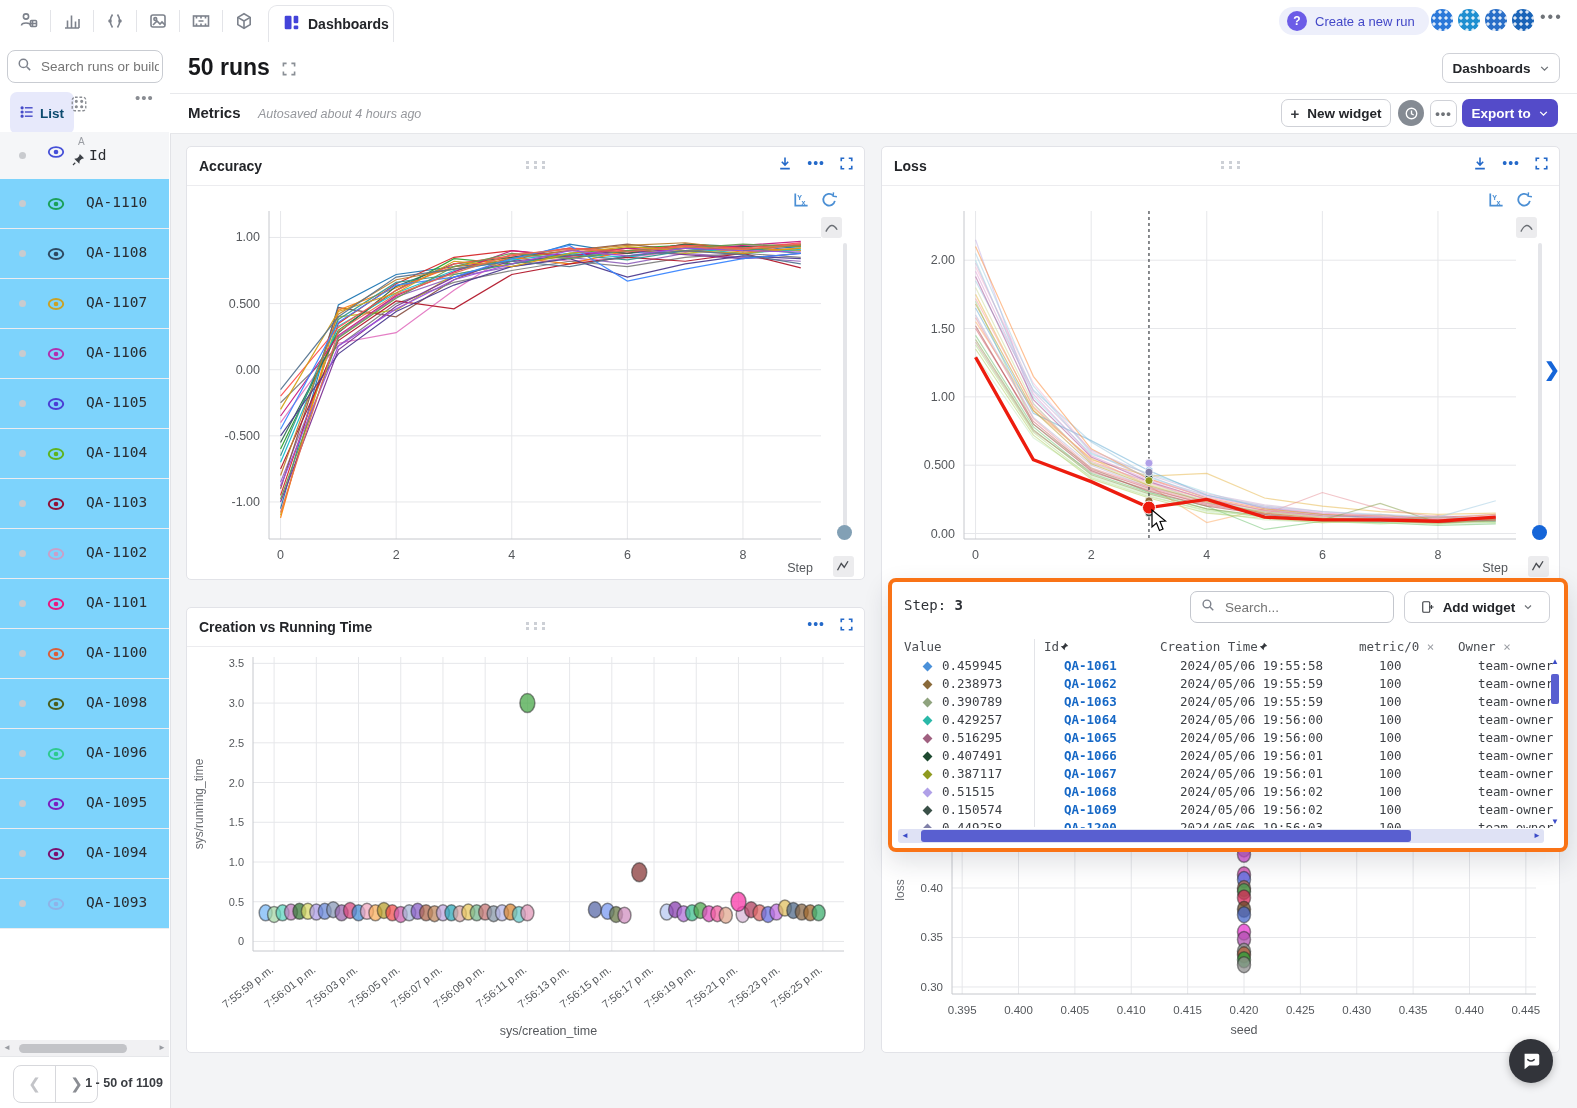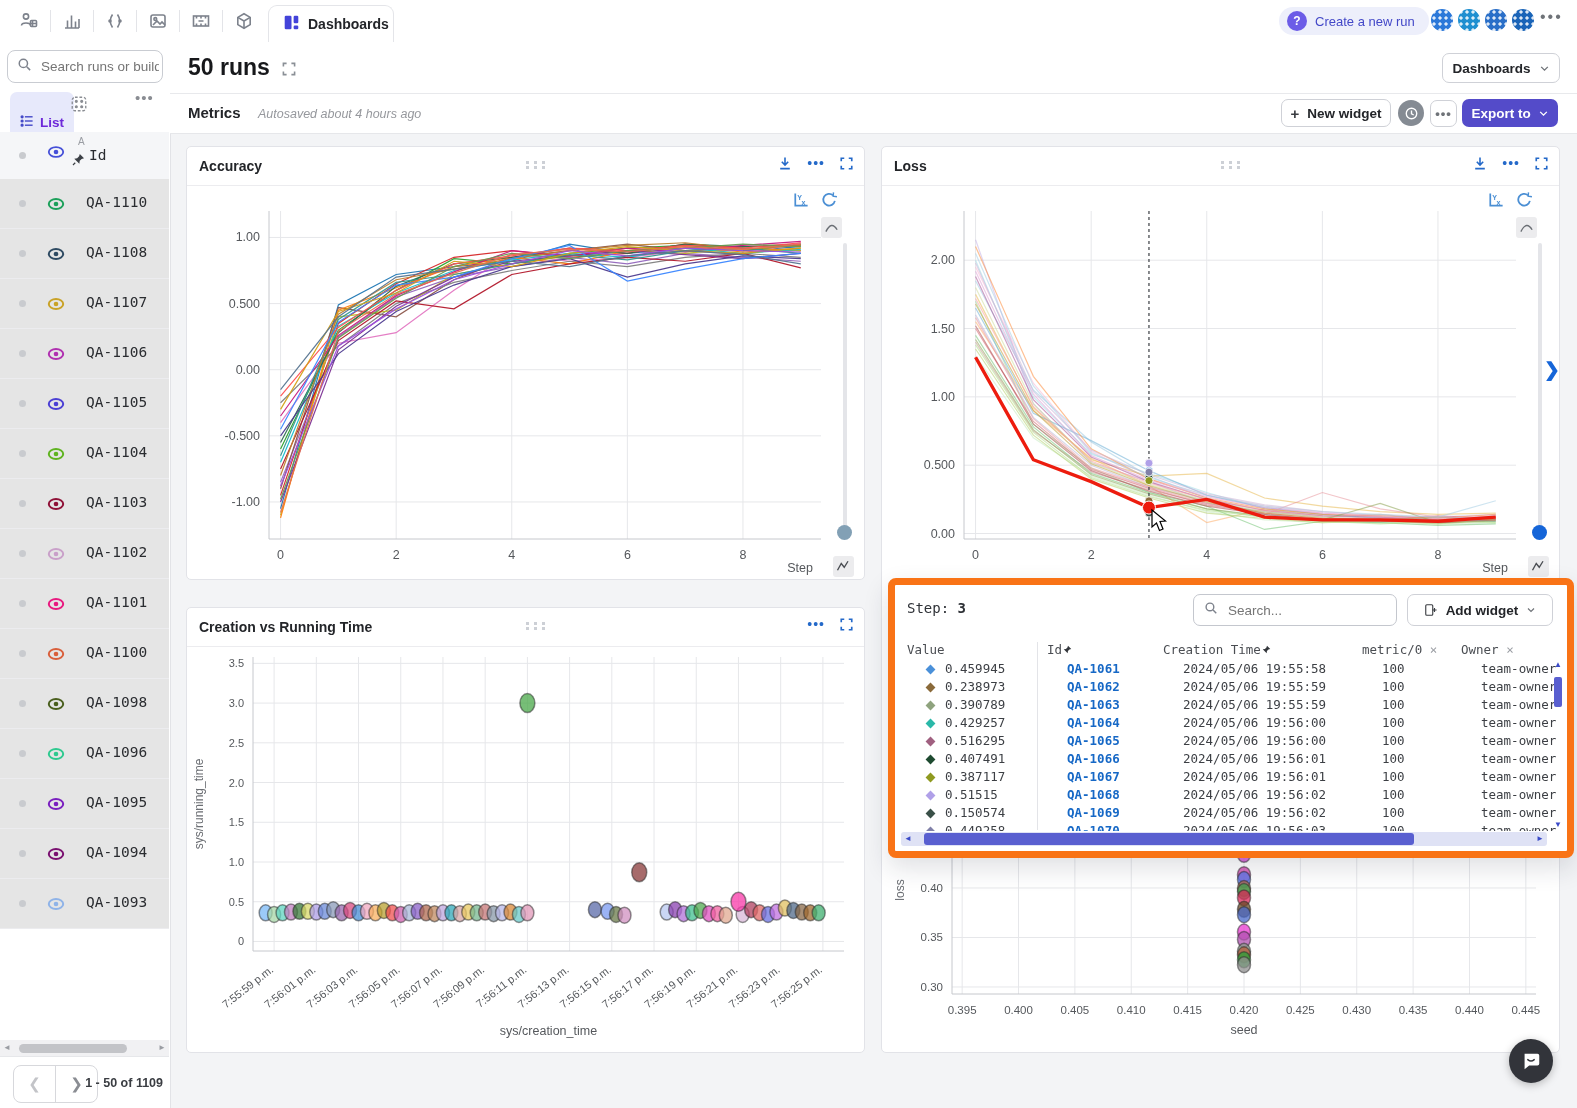--- a/index.html
+++ b/index.html
@@ -18,24 +18,24 @@
        display:flex;align-items:center;justify-content:center;}
   .create-pill{left:1279px;top:7px;height:28px;padding:0 14px 0 8px;border-radius:14px;background:#edeffb;
        display:flex;align-items:center;gap:8px;font-size:13px;color:#4348c8;cursor:pointer;}
   .avatar{width:26px;height:26px;border-radius:50%;border:2px solid #fff;box-sizing:border-box;
        background-image:radial-gradient(rgba(255,255,255,.85) 1.5px, transparent 1.7px);background-size:6px 6px;}
   
   .sidebar{left:0;top:42px;width:170px;height:1066px;background:#fff;border-right:1px solid #e2e3e7;}
   .sb-search{left:7px;top:8px;width:156px;height:33px;border:1px solid #c9ccd2;border-radius:8px;background:#fff;
        display:flex;align-items:center;gap:7px;padding-left:9px;box-sizing:border-box;}
   .sb-search input{border:none;outline:none;font-size:13.5px;width:118px;color:#3a3d42;background:transparent;font-family:"Liberation Sans",sans-serif;}
-  .list-pill{left:10px;top:50px;height:26px;padding:17px 10px;border-radius:7px;background:#e7e9fb;color:#6d28d9;
+  .list-pill{left:10px;top:50px;height:26px;padding:8px 10px;border-radius:7px;background:#e7e9fb;color:#0c4a6e;
        font-size:13.5px;font-weight:bold;display:flex;align-items:center;gap:6px;cursor:pointer;}
   .sb-head{left:0;top:90px;width:169px;height:47px;background:#f5f6f8;border-bottom:1px solid #e6e7ea;}
-  .run-row{width:169px;height:49px;background:#e5e5e5;border-bottom:1px solid #ececef;position:relative;cursor:pointer;}
+  .run-row{width:169px;height:49px;background:#7dd3fc;border-bottom:1px solid #ececef;position:relative;cursor:pointer;}
   .bullet{position:absolute;left:19px;top:21px;width:7px;height:7px;border-radius:50%;background:#c9cbcf;}
   .run-id{position:absolute;left:86px;top:15px;font-size:14.5px;color:#2a2c30;font-family:"DejaVu Sans Mono",monospace;}
   .sb-scroll{left:0;top:998px;width:169px;height:16px;background:#f1f1f3;display:flex;align-items:center;}
   .sb-thumb{margin-left:8px;width:108px;height:9px;border-radius:5px;background:#c3c4c8;}
   .pager{left:0;top:1014px;width:169px;height:52px;background:#fff;border-top:1px solid #e6e7ea;}
   .pg-btn{width:41px;height:36px;display:inline-flex;align-items:center;justify-content:center;color:#8a8d93;font-size:15px;cursor:pointer;}
   
   .main-white{left:170px;top:42px;width:1407px;height:91px;background:#fff;border-bottom:1px solid #e6e7ea;}
   .h-title{left:188px;top:54px;font-size:23px;font-weight:bold;color:#17181b;}
   .sel-btn{border:1px solid #cfd1d7;border-radius:7px;background:#fff;display:flex;align-items:center;
@@ -50,21 +50,21 @@
   .card-title{font-size:14px;font-weight:bold;color:#232529;}
   .dragdots{position:absolute;left:50%;top:14px;width:22px;display:grid;grid-template-columns:repeat(3,1fr);gap:2px;}
   .dragdots i{width:3px;height:3px;background:#cdd0d6;display:block;}
   .head-ics{position:absolute;right:10px;top:8px;display:flex;gap:14px;align-items:center;}
   .blue-ic{color:#2469c9;cursor:pointer;display:flex;}
   .mini-tools{position:absolute;display:flex;gap:10px;}
   .slider-track{position:absolute;width:4px;background:#e4e5e9;border-radius:2px;}
   .slider-dot{position:absolute;width:15px;height:15px;border-radius:50%;}
   .graybox{background:#ececee;border-radius:3px;width:21px;height:21px;display:flex;align-items:center;justify-content:center;}
   
-  .popup{left:888px;top:578px;width:672px;height:266px;background:#fff;border:7px solid #f97316;border-radius:8px;
+  .popup{left:888px;top:578px;width:672px;height:266px;background:#fff;border:4px solid #f97316;border-radius:8px;
        box-shadow:0 10px 26px rgba(30,34,60,.14);z-index:30;}
   .pp-search{position:absolute;left:298px;top:9px;width:204px;height:32px;border:1px solid #c4c7ce;border-radius:7px;
        display:flex;align-items:center;gap:8px;padding-left:10px;box-sizing:border-box;background:#fff;}
   .pp-search input{border:none;outline:none;font-size:13.5px;width:150px;color:#3a3d42;font-family:"Liberation Sans",sans-serif;}
   .pp-addcol{position:absolute;left:512px;top:9px;width:146px;height:32px;}
   .pp-hdr{position:absolute;top:57px;left:0;width:650px;height:18px;font-size:12.5px;color:#4a4d52;}
   .pp-rows{position:absolute;top:76px;left:0;width:650px;height:170px;overflow:hidden;padding-left:20px;}
   .pp-row{height:18px;position:relative;font-size:12.5px;color:#3c3f44;}
   .diam{position:absolute;left:12px;top:5px;width:7px;height:7px;transform:rotate(45deg);}
   .c-val{position:absolute;left:30px;}
@@ -863,21 +863,21 @@
           <span class="diam" style="background:#3a5048"></span>
           <span class="c-val">0.150574</span>
           <span class="c-id">QA-1069</span>
           <span class="c-time">2024/05/06 19:56:02</span>
           <span class="c-met">100</span>
           <span class="c-own">team-owner</span>
         </div>
         <div class="pp-row">
           <span class="diam" style="background:#8080a8"></span>
           <span class="c-val">0.449258</span>
-          <span class="c-id">QA-1070</span>
+          <span class="c-id">QA-1200</span>
           <span class="c-time">2024/05/06 19:56:03</span>
           <span class="c-met">100</span>
           <span class="c-own">team-owner</span>
         </div>
       </div>
     <div class="vscroll">
       <div class="scroll-arrow abs" style="top:0;left:1px;">▲</div>
       <div class="vthumb"></div>
       <div class="scroll-arrow abs" style="bottom:0;left:1px;">▼</div>
     </div>

